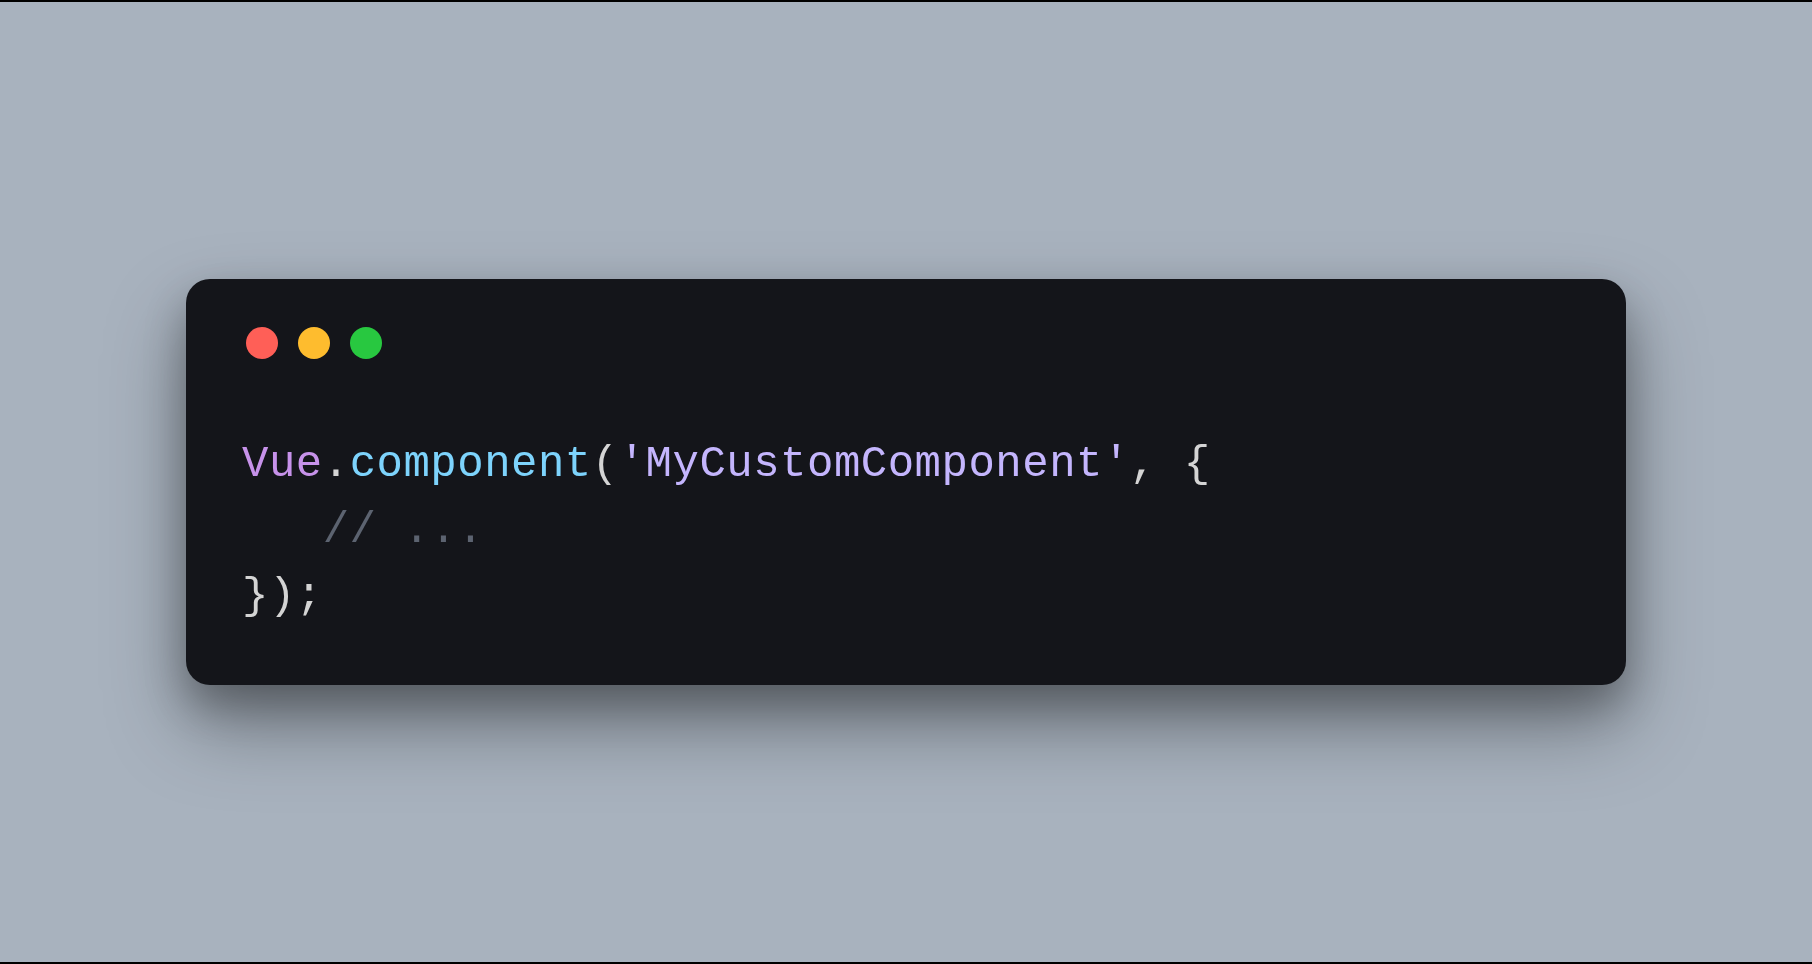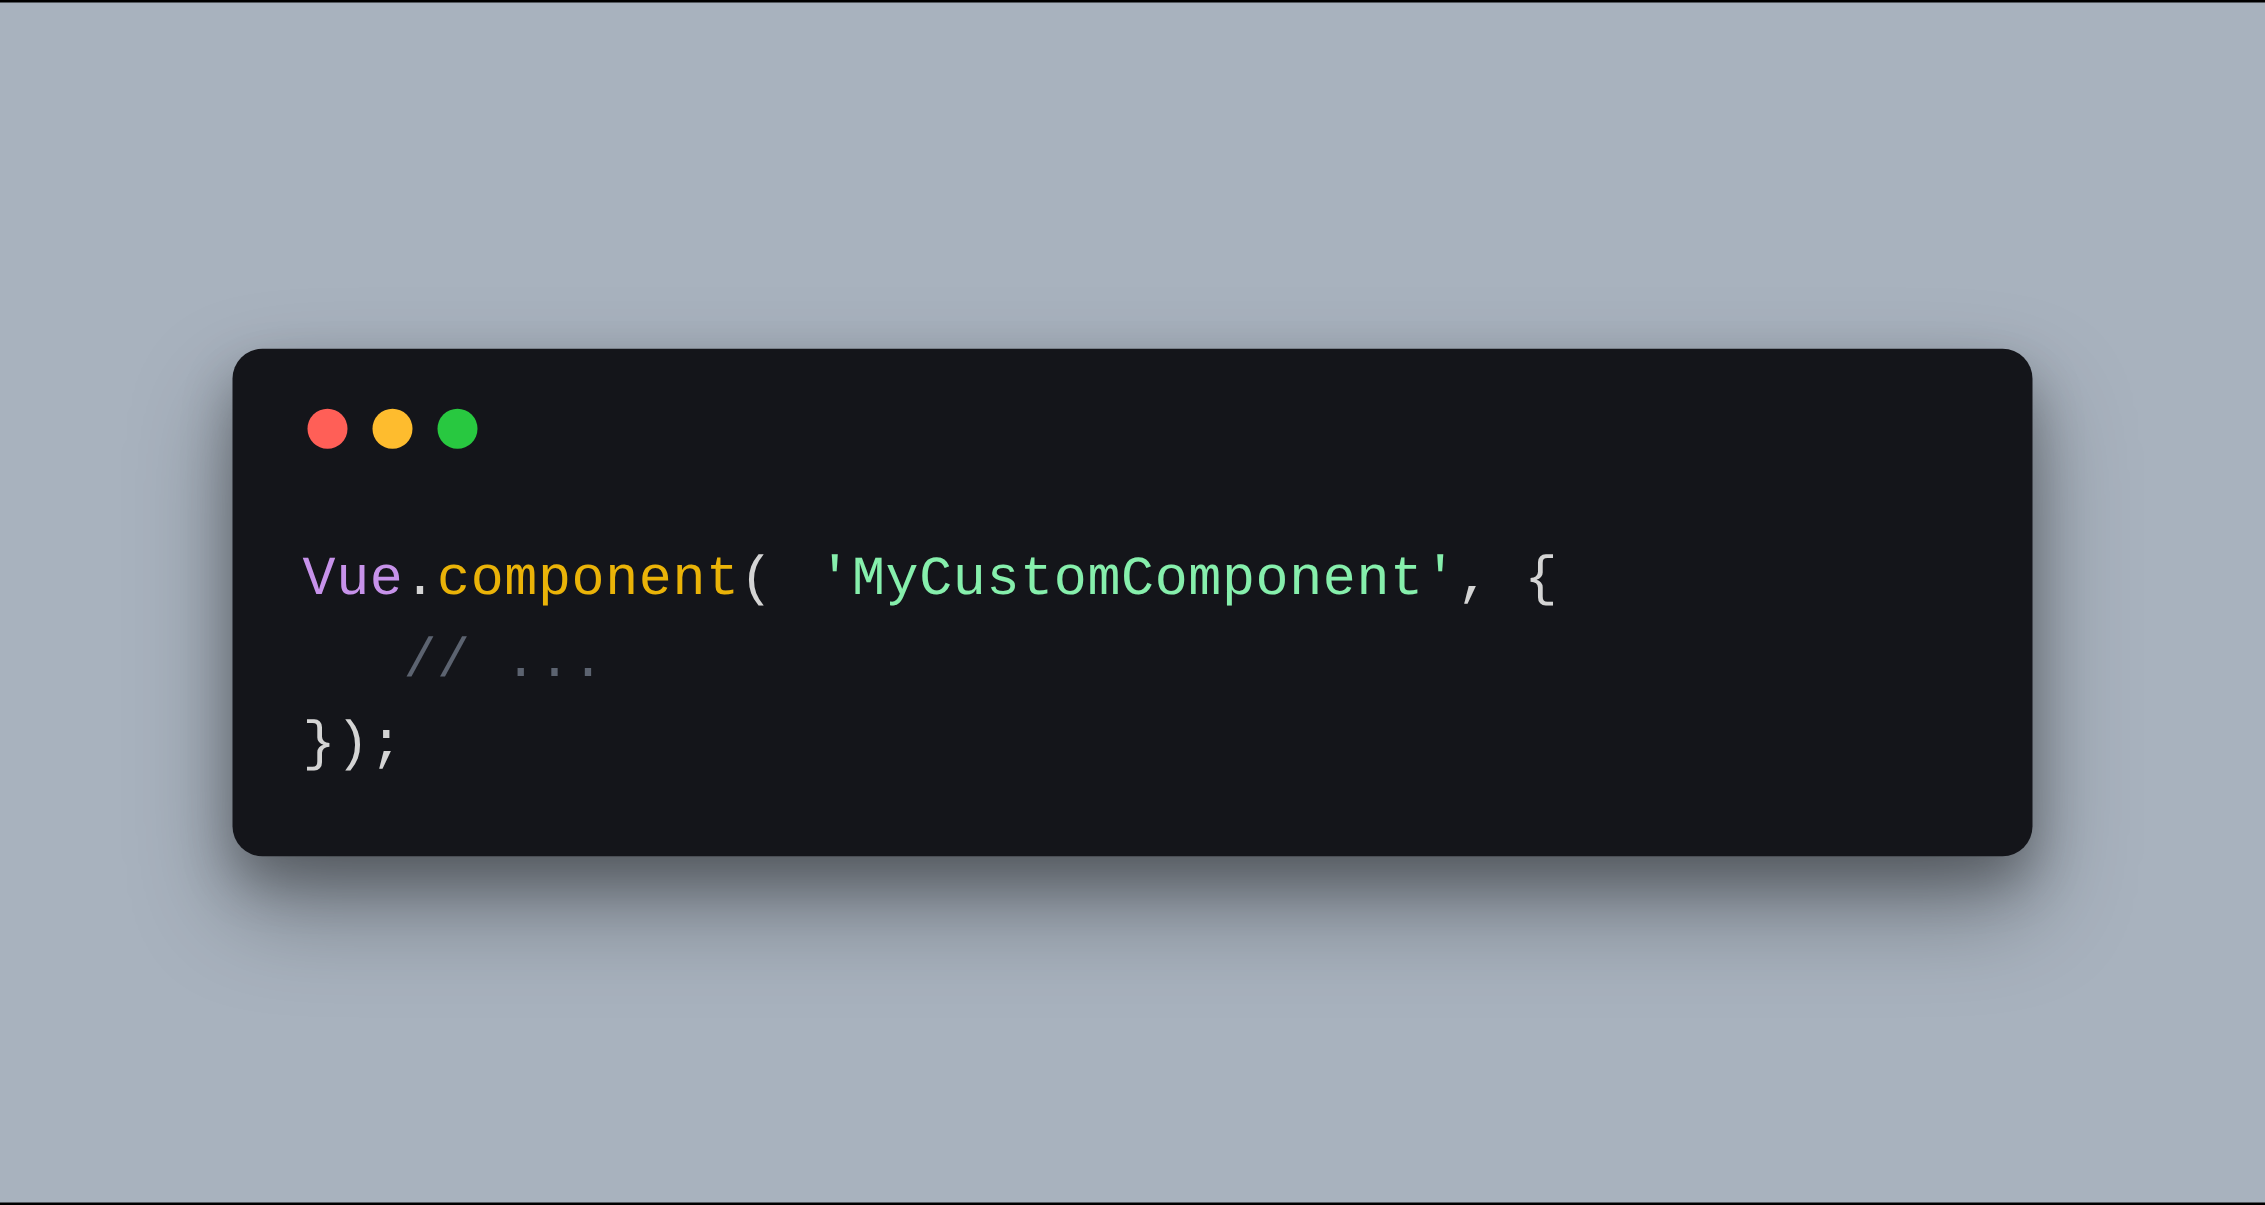--- a/index.html
+++ b/index.html
@@ -64,26 +64,25 @@
     .token-class {
       color: #c792ea;
       text-align: center;
     }
     
     .token-punctuation {
       color: #d4d4d4;
     }
     
     .token-method {
-      color: #eab308;
+      color: #7dd3fc;
     }
     
     .token-string {
-      color: #86efac;
-      margin-left: 36px;
+      color: #c4b5fd;
     }
     
     .token-comment {
       color: #5c6370;
     }
     
     .token-brace {
       color: #d4d4d4;
     }
   </style>

